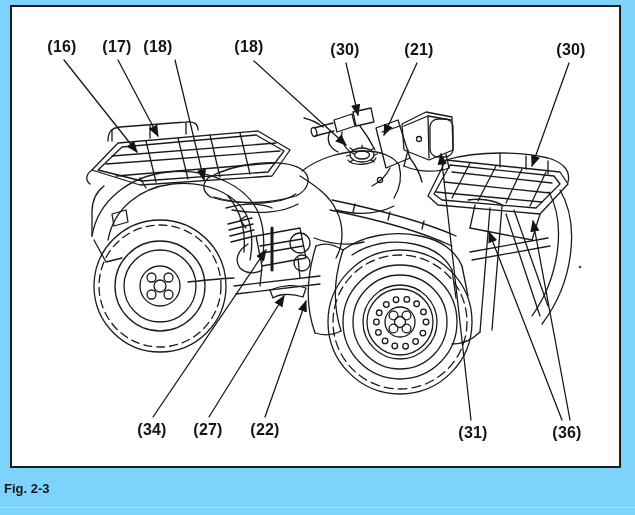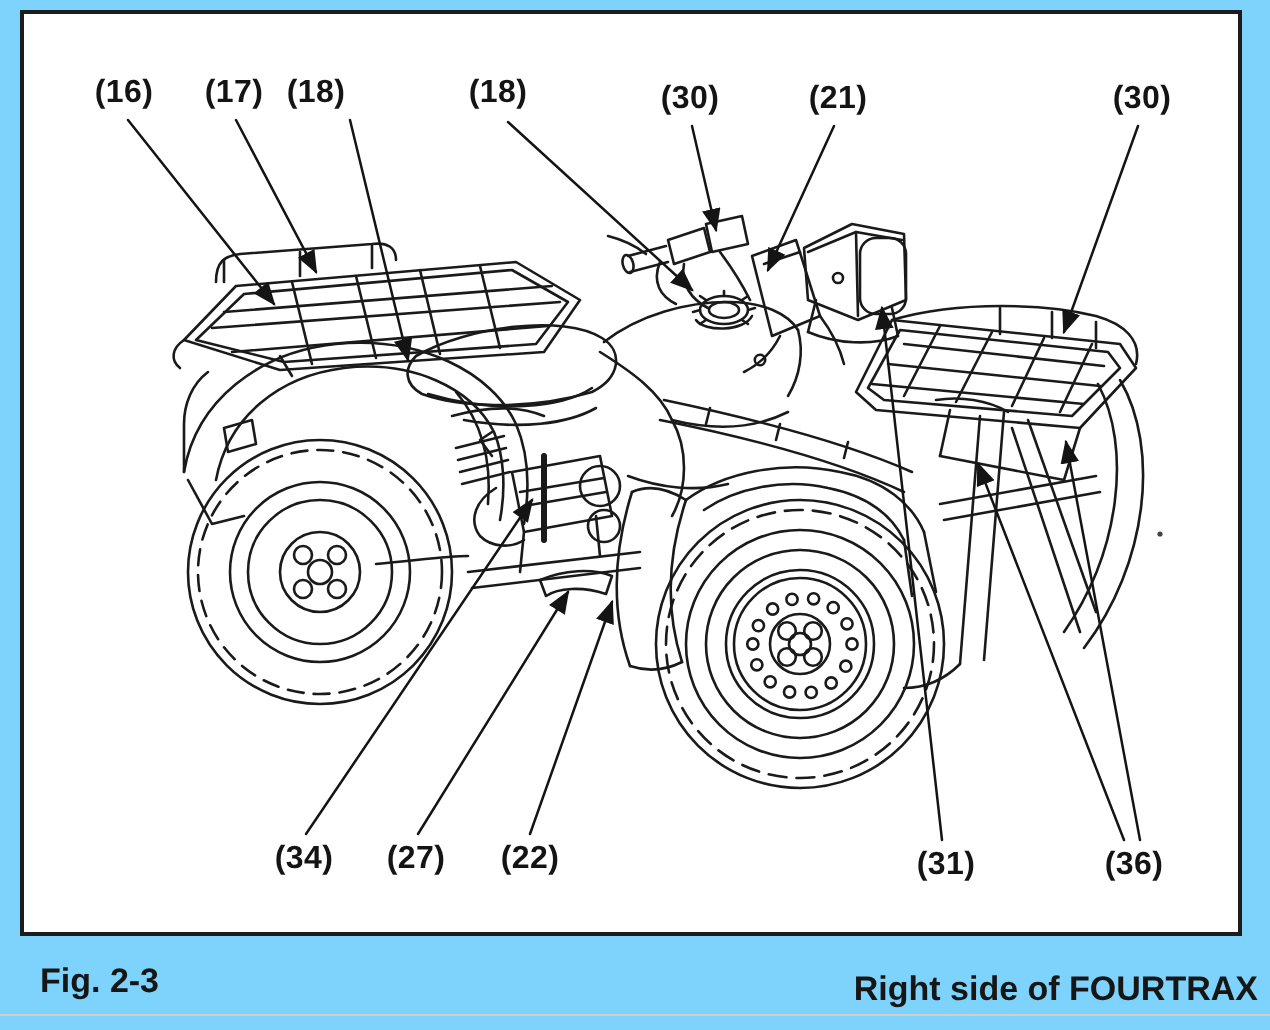--- a/index.html
+++ b/index.html
@@ -24,22 +24,22 @@
   }
   .callout{
     position:absolute;
     transform:translate(-50%,-50%);
     font-size:16px;font-weight:700;
     letter-spacing:.2px;
     white-space:nowrap;
     color:#141414;
   }
   .cap-left{
-    position:absolute;left:20px;top:481px;
-    font-size:17px;font-weight:700;color:#161616;
+    position:absolute;left:4px;top:481px;
+    font-size:13px;font-weight:700;color:#161616;
   }
   .cap-right{
     position:absolute;right:6px;top:485px;
     font-size:17px;font-weight:700;color:#161616;
   }
   .page-rule{
     position:absolute;left:0;top:507px;
     width:635px;height:1px;background:#cfcfcf;
   }
 </style>
@@ -285,16 +285,15 @@
   <div class="callout" style="left:345px; top:50px">(30)</div>
   <div class="callout" style="left:419px; top:50px">(21)</div>
   <div class="callout" style="left:571px; top:50px">(30)</div>
   <div class="callout" style="left:152px; top:430px">(34)</div>
   <div class="callout" style="left:208px; top:430px">(27)</div>
   <div class="callout" style="left:265px; top:430px">(22)</div>
   <div class="callout" style="left:473px; top:433px">(31)</div>
   <div class="callout" style="left:567px; top:433px">(36)</div>
 
   <div class="cap-left">Fig. 2-3</div>
-  <div class="cap-right">Right side of FOURTRAX</div>
 
   <div class="page-rule"></div>
 </div>
 
 </body></html>

